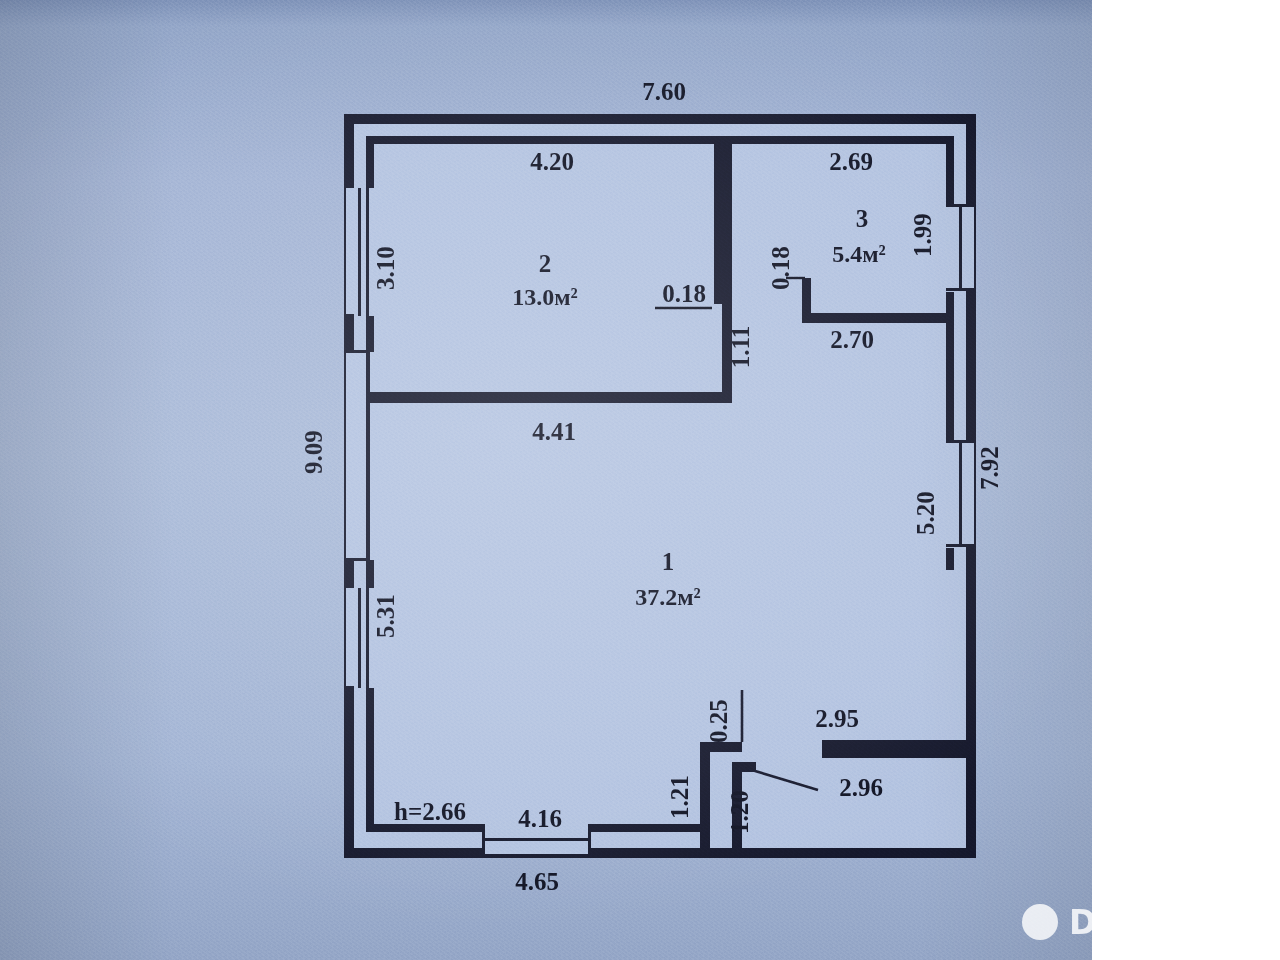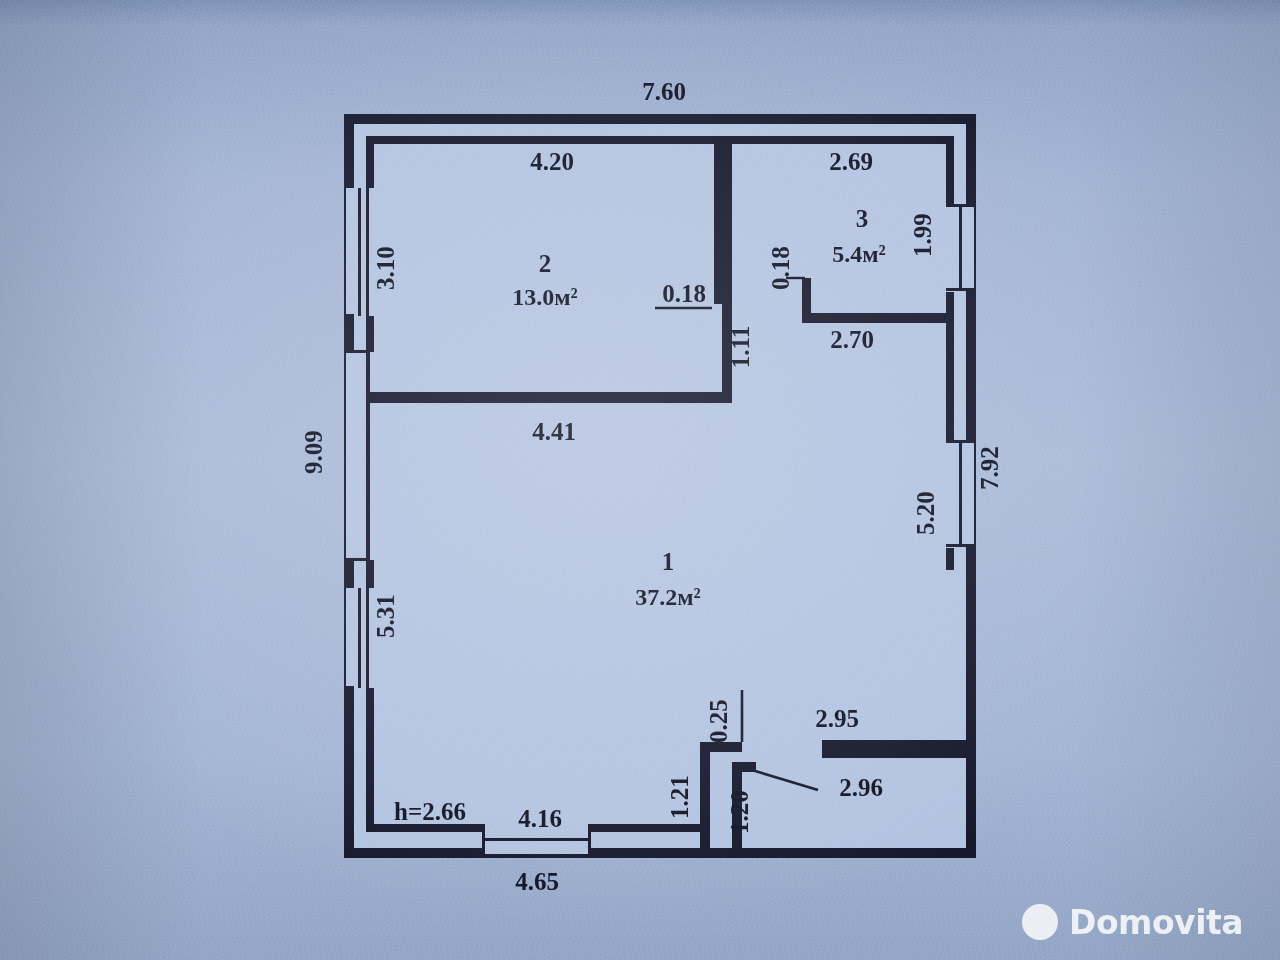--- a/index.html
+++ b/index.html
@@ -8,21 +8,21 @@
     padding: 0;
   }
   body {
     width: 1280px;
     height: 960px;
     overflow: hidden;
     font-family: "Liberation Serif", serif;
   }
   #page {
     position: relative;
-    width: 1280px;
+    width: 1092px;
     height: 960px;
     background: #9aaccd;
     background-image:
       linear-gradient(180deg, #7e92b8 0px, #93a6c8 26px, #a2b3d4 180px, #a8b9d8 460px, #a2b4d4 760px, #93a5c6 960px);
   }
   
   #grain {
     position: absolute;
     inset: 0;
     pointer-events: none;

